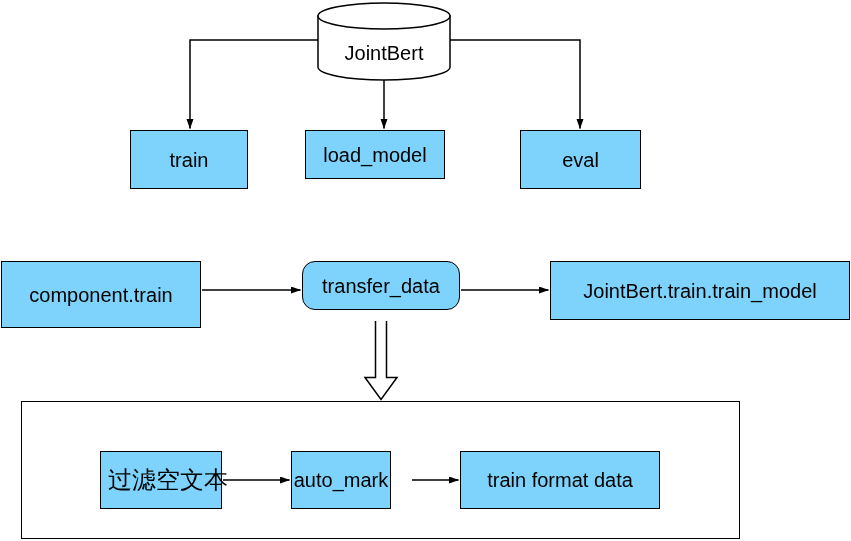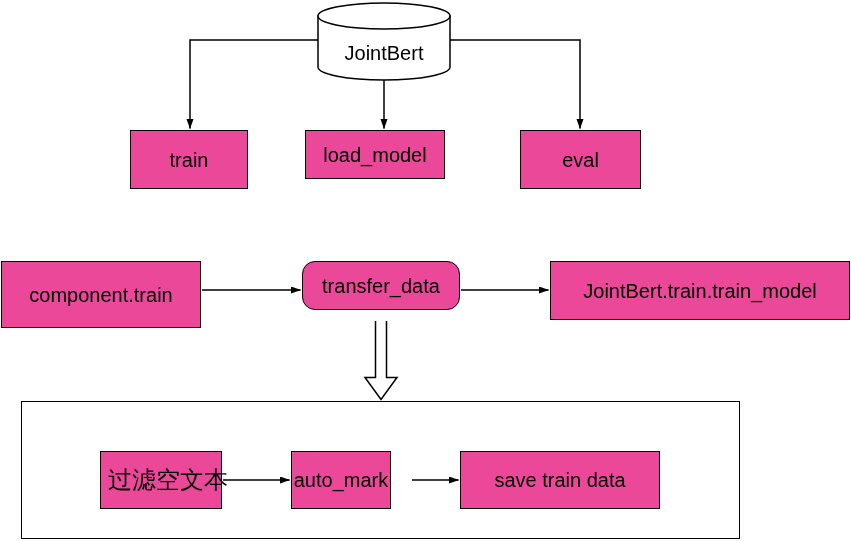--- a/index.html
+++ b/index.html
@@ -17,21 +17,21 @@
   }
   .layer {
     position: absolute;
     left: 0; top: 0;
     width: 851px; height: 541px;
   }
   .node {
     position: absolute;
     box-sizing: border-box;
     border: 1.5px solid #000000;
-    background: #ec4899;
+    background: #7dd3fc;
     display: flex;
     align-items: center;
     justify-content: center;
     font-size: 20px;
     line-height: 1.1;
     white-space: nowrap;
     text-align: center;
   }
   .label {
     position: absolute;
@@ -93,15 +93,15 @@
   <div class="node" id="n-train">train</div>
   <div class="node" id="n-load-model">load_model</div>
   <div class="node" id="n-eval">eval</div>
 
   <div class="node" id="n-component">component.train</div>
   <div class="node" id="n-transfer">transfer_data</div>
   <div class="node" id="n-trainmodel">JointBert.train.train_model</div>
 
   <div class="node cjk" id="n-filter">过滤空文本</div>
   <div class="node" id="n-automark">auto_mark</div>
-  <div class="node" id="n-saveformat">save train data</div>
+  <div class="node" id="n-saveformat">train format data</div>
 
 </div>
 
 </body></html>

